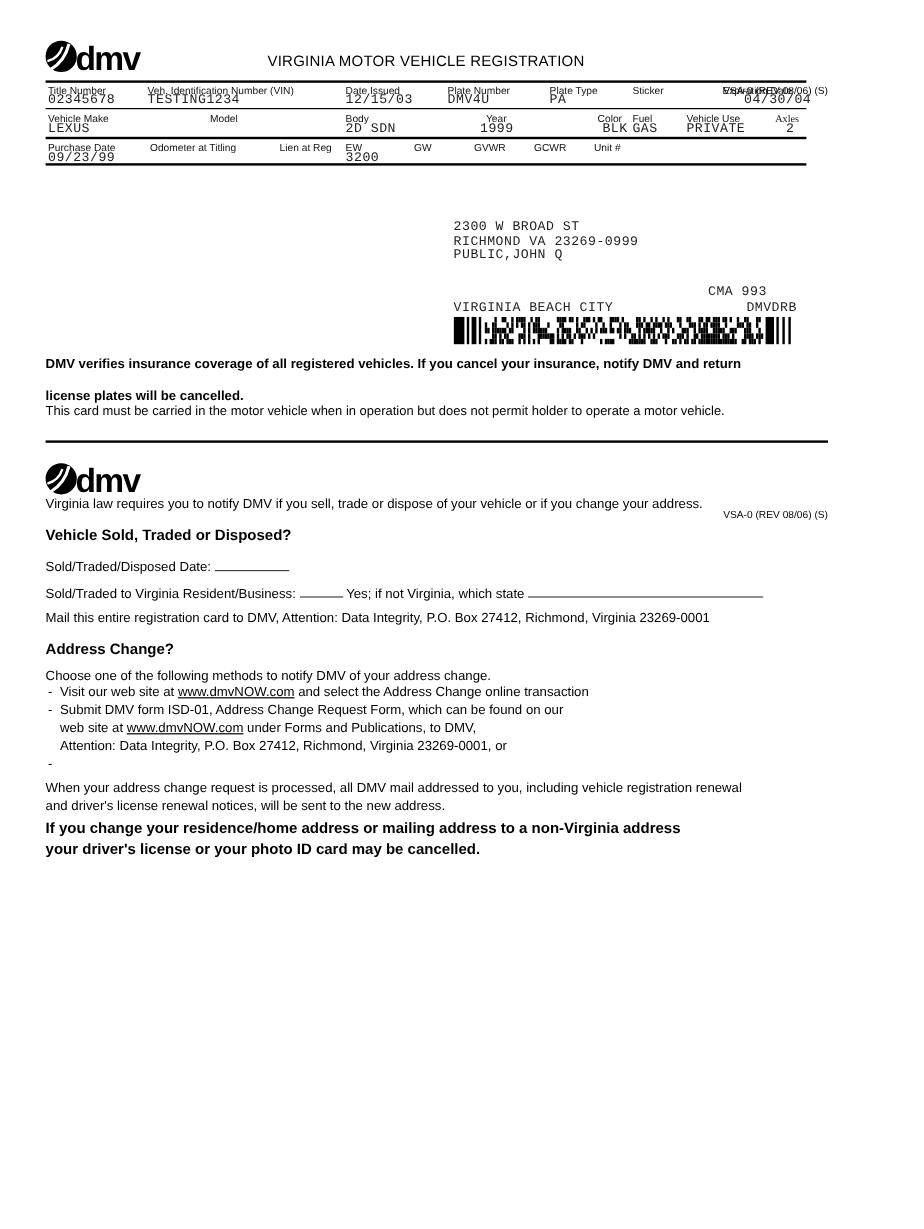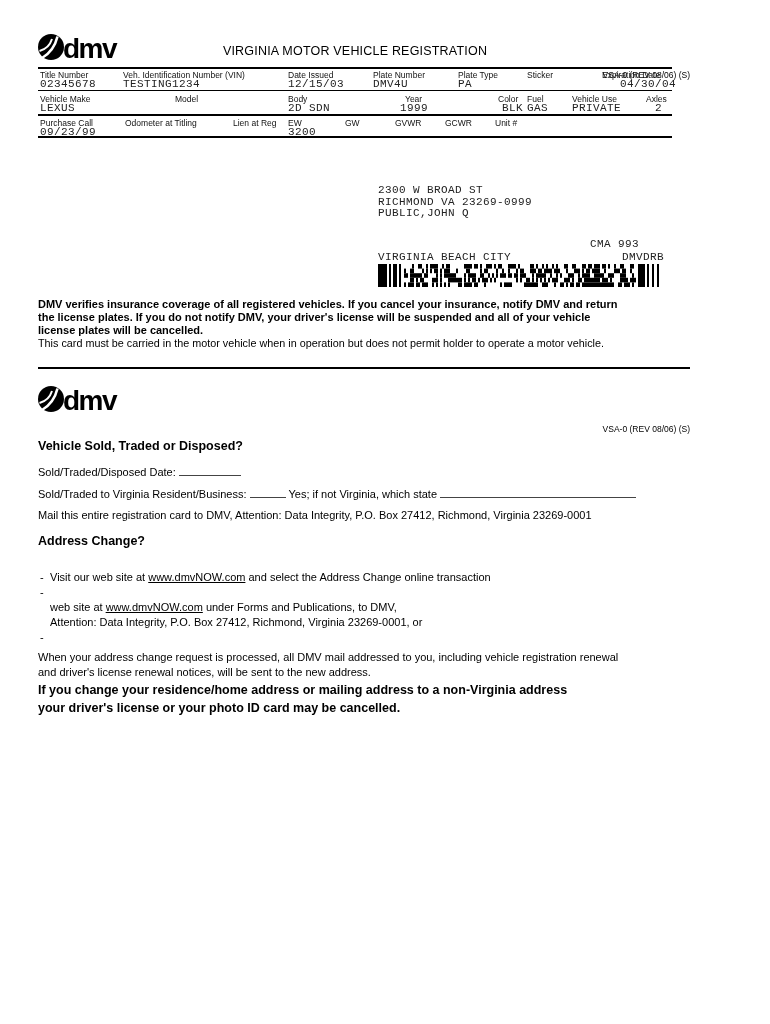--- a/index.html
+++ b/index.html
@@ -62,32 +62,32 @@
   <div class="abs mono" style="left:527px; top:78px;"></div>
   <div class="abs mono" style="left:620px; top:78px;">04/30/04</div>
 
   <div class="abs label" style="left:40px;  top:94px;">Vehicle Make</div>
   <div class="abs label" style="left:175px; top:94px;">Model</div>
   <div class="abs label" style="left:288px; top:94px;">Body</div>
   <div class="abs label" style="left:405px; top:94px;">Year</div>
   <div class="abs label" style="left:458px; top:94px;margin-left:40px;">Color</div>
   <div class="abs label" style="left:527px; top:94px;">Fuel</div>
   <div class="abs label" style="left:572px; top:94px;">Vehicle Use</div>
-  <div class="abs label" style="left:646px; top:94px;">Axles</div>
+  <div class="abs label" style="left:646px; top:94px;font-family:Liberation Serif, serif;">Axles</div>
 
   <div class="abs mono" style="left:40px;  top:102px;">LEXUS</div>
   <div class="abs mono" style="left:175px; top:102px;"></div>
   <div class="abs mono" style="left:288px; top:102px;">2D SDN</div>
   <div class="abs mono" style="left:400px; top:102px;">1999</div>
   <div class="abs mono" style="left:462px; top:102px;margin-left:40px;">BLK</div>
   <div class="abs mono" style="left:527px; top:102px;">GAS</div>
   <div class="abs mono" style="left:572px; top:102px;">PRIVATE</div>
   <div class="abs mono" style="left:655px; top:102px;">2</div>
 
-  <div class="abs label" style="left:40px;  top:118px;">Purchase Call</div>
+  <div class="abs label" style="left:40px;  top:118px;">Purchase Date</div>
   <div class="abs label" style="left:125px; top:118px;">Odometer at Titling</div>
   <div class="abs label" style="left:233px; top:118px;">Lien at Reg</div>
   <div class="abs label" style="left:288px; top:118px;">EW</div>
   <div class="abs label" style="left:345px; top:118px;">GW</div>
   <div class="abs label" style="left:395px; top:118px;">GVWR</div>
   <div class="abs label" style="left:445px; top:118px;">GCWR</div>
   <div class="abs label" style="left:495px; top:118px;">Unit #</div>
 
   <div class="abs mono" style="left:40px;  top:126px;">09/23/99</div>
   <div class="abs mono" style="left:288px; top:126px;">3200</div>
@@ -414,63 +414,65 @@
         <rect x="254" y="18.4" width="2" height="4.6"></rect>
         <rect x="256" y="13.799999999999999" width="2" height="4.6"></rect>
         <rect x="260" y="0" width="7" height="23"></rect>
         <rect x="269" y="0" width="2" height="23"></rect>
         <rect x="274" y="0" width="2" height="23"></rect>
         <rect x="279" y="0" width="2" height="23"></rect>
       </svg>
   </div>
 
   <div class="abs bold-note" style="left:38px; top:298px;">DMV verifies insurance coverage of all registered vehicles.  If you cancel your insurance, notify DMV and return</div>
-  <div class="abs bold-note" style="left:38px; top:311px;">the license plates.  If you do not notify DMV, your driver's license will be suspended and all of your vehicle</div>
   <div class="abs bold-note" style="left:38px; top:324px;">license plates will be cancelled.</div>
   <div class="abs plain-note" style="left:38px; top:337px;">This card must be carried in the motor vehicle when in operation but does not permit holder to operate a motor vehicle.</div>
 
   <div class="hline" style="left:38px; top:367px; width:652px; height:1.5px;"></div>
 
   <div class="abs" style="left:37px; top:383px;">
     <svg class="logo-svg" width="84" height="32" viewBox="0 0 84 32">
       <circle cx="14" cy="16" r="13" fill="#000"></circle>
       <path d="M 5 27 Q 17 20 20.5 5.5" stroke="#fff" stroke-width="2.6" fill="none"></path>
       <path d="M 2.5 20 Q 12 17.5 15 8" stroke="#fff" stroke-width="2" fill="none"></path>
       <text x="26" y="27" font-size="28" font-weight="bold" letter-spacing="-1.5" fill="#000">dmv</text>
     </svg>
   </div>
 
   <div class="abs formno" style="left:540px; top:396px; width:150px;">VSA-0 (REV 08/06) (S)</div>
 
+  <div class="abs body-text" style="left:38px; top:414px;">Virginia law requires you to notify DMV if you sell, trade or dispose of your vehicle or if you change your address.</div>
 
   <div class="abs heading" style="left:38px; top:439px;">Vehicle Sold, Traded or Disposed?</div>
 
   <div class="abs body-text" style="left:38px; top:465px;">
     <span>Sold/Traded/Disposed Date:</span>
     <span class="blank" style="width:62px;"></span>
   </div>
 
   <div class="abs body-text" style="left:38px; top:487px;">
     <span>Sold/Traded to Virginia Resident/Business:</span>
     <span class="blank" style="width:36px;"></span>
     <span>Yes;  if not Virginia, which state</span>
     <span class="blank" style="width:196px;"></span>
   </div>
 
   <div class="abs body-text" style="left:38px; top:509px;">Mail this entire registration card to DMV, Attention:  Data Integrity, P.O. Box 27412, Richmond, Virginia 23269-0001</div>
 
   <div class="abs heading" style="left:38px; top:534px;">Address Change?</div>
 
+  <div class="abs body-text" style="left:38px; top:558px;">Choose one of the following methods to notify DMV of your address change.</div>
 
   <div class="abs body-text" style="left:40px; top:571px;">-</div>
   <div class="abs body-text" style="left:50px; top:571px;">
     <span>Visit our web site at </span><span class="link">www.dmvNOW.com</span><span> and select the Address Change online transaction</span>
   </div>
 
   <div class="abs body-text" style="left:40px; top:586px;">-</div>
+  <div class="abs body-text" style="left:50px; top:586px;">Submit DMV form ISD-01, Address Change Request Form, which can be found on our</div>
   <div class="abs body-text" style="left:50px; top:601px;">
     <span>web site at </span><span class="link">www.dmvNOW.com</span><span> under Forms and Publications, to DMV,</span>
   </div>
   <div class="abs body-text" style="left:50px; top:616px;">Attention:  Data Integrity, P.O. Box 27412, Richmond, Virginia 23269-0001, or</div>
 
   <div class="abs body-text" style="left:40px; top:631px;">-</div>
 
   <div class="abs body-text" style="left:38px; top:651px;">When your address change request is processed, all DMV mail addressed to you, including vehicle registration renewal</div>
   <div class="abs body-text" style="left:38px; top:666px;">and driver's license renewal notices, will be sent to the new address.</div>
 

